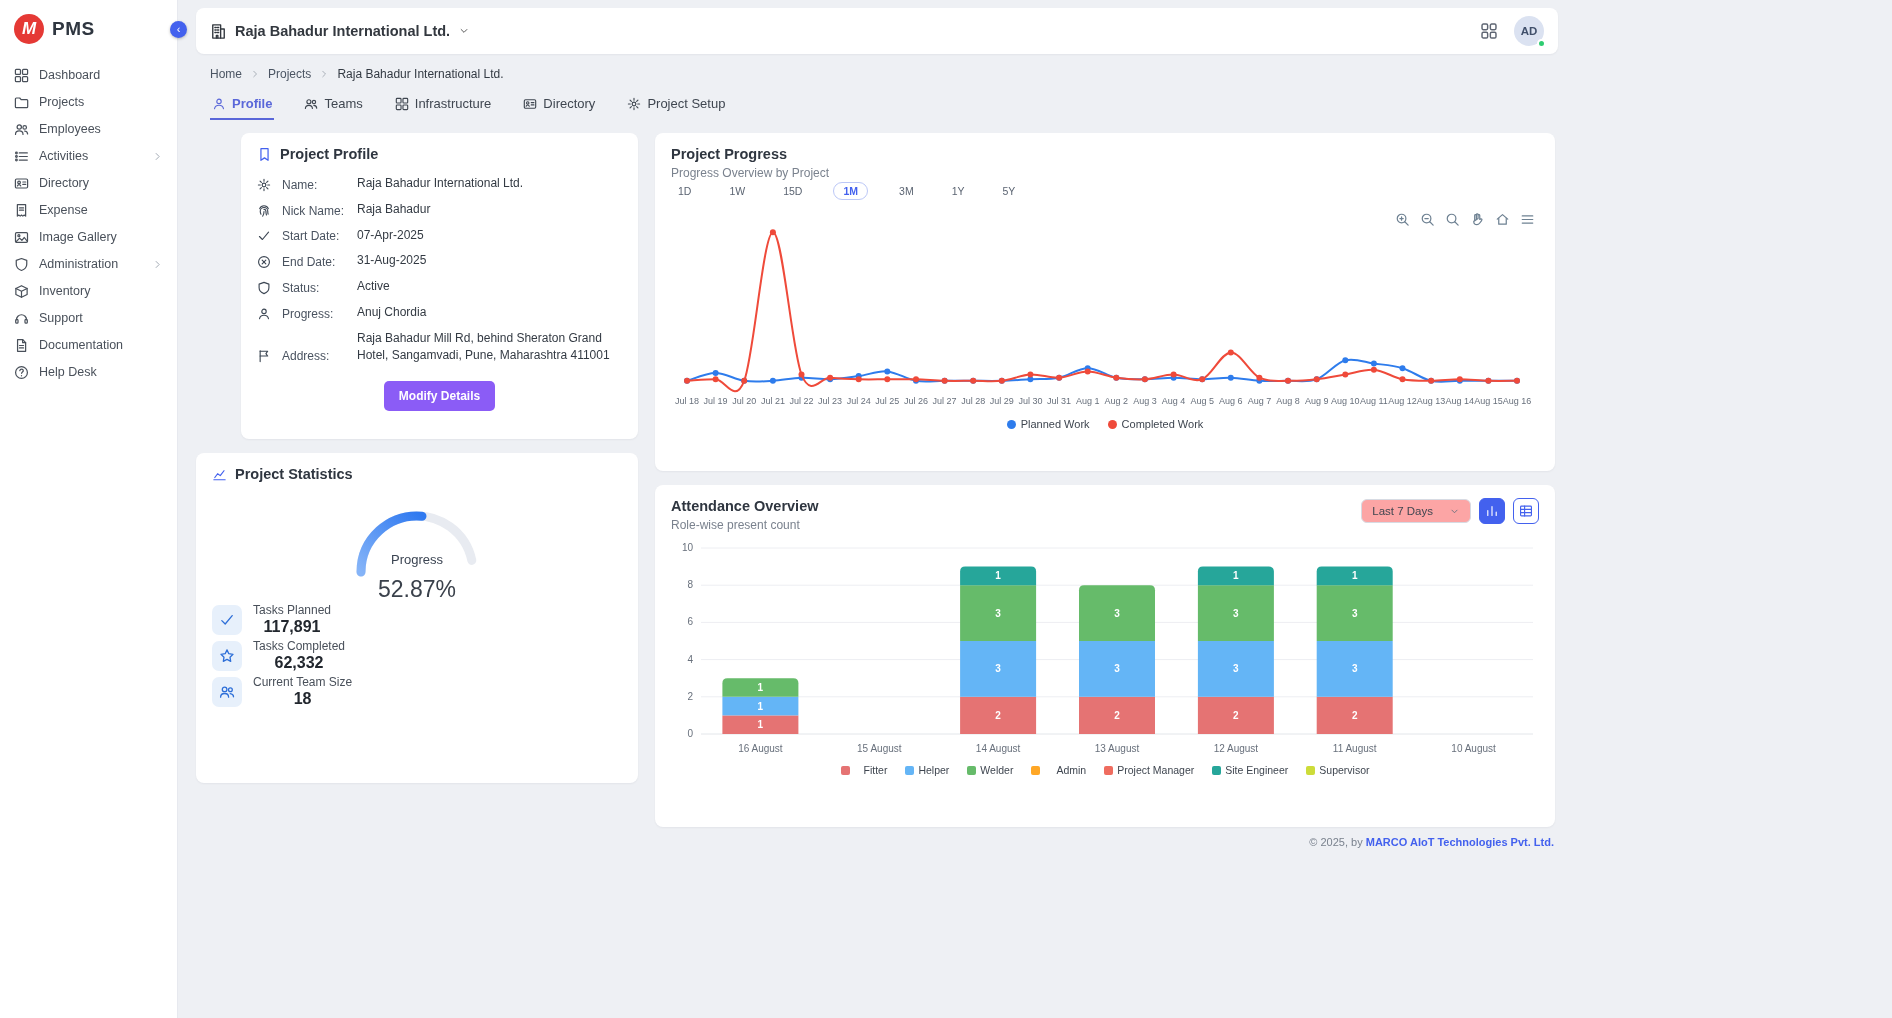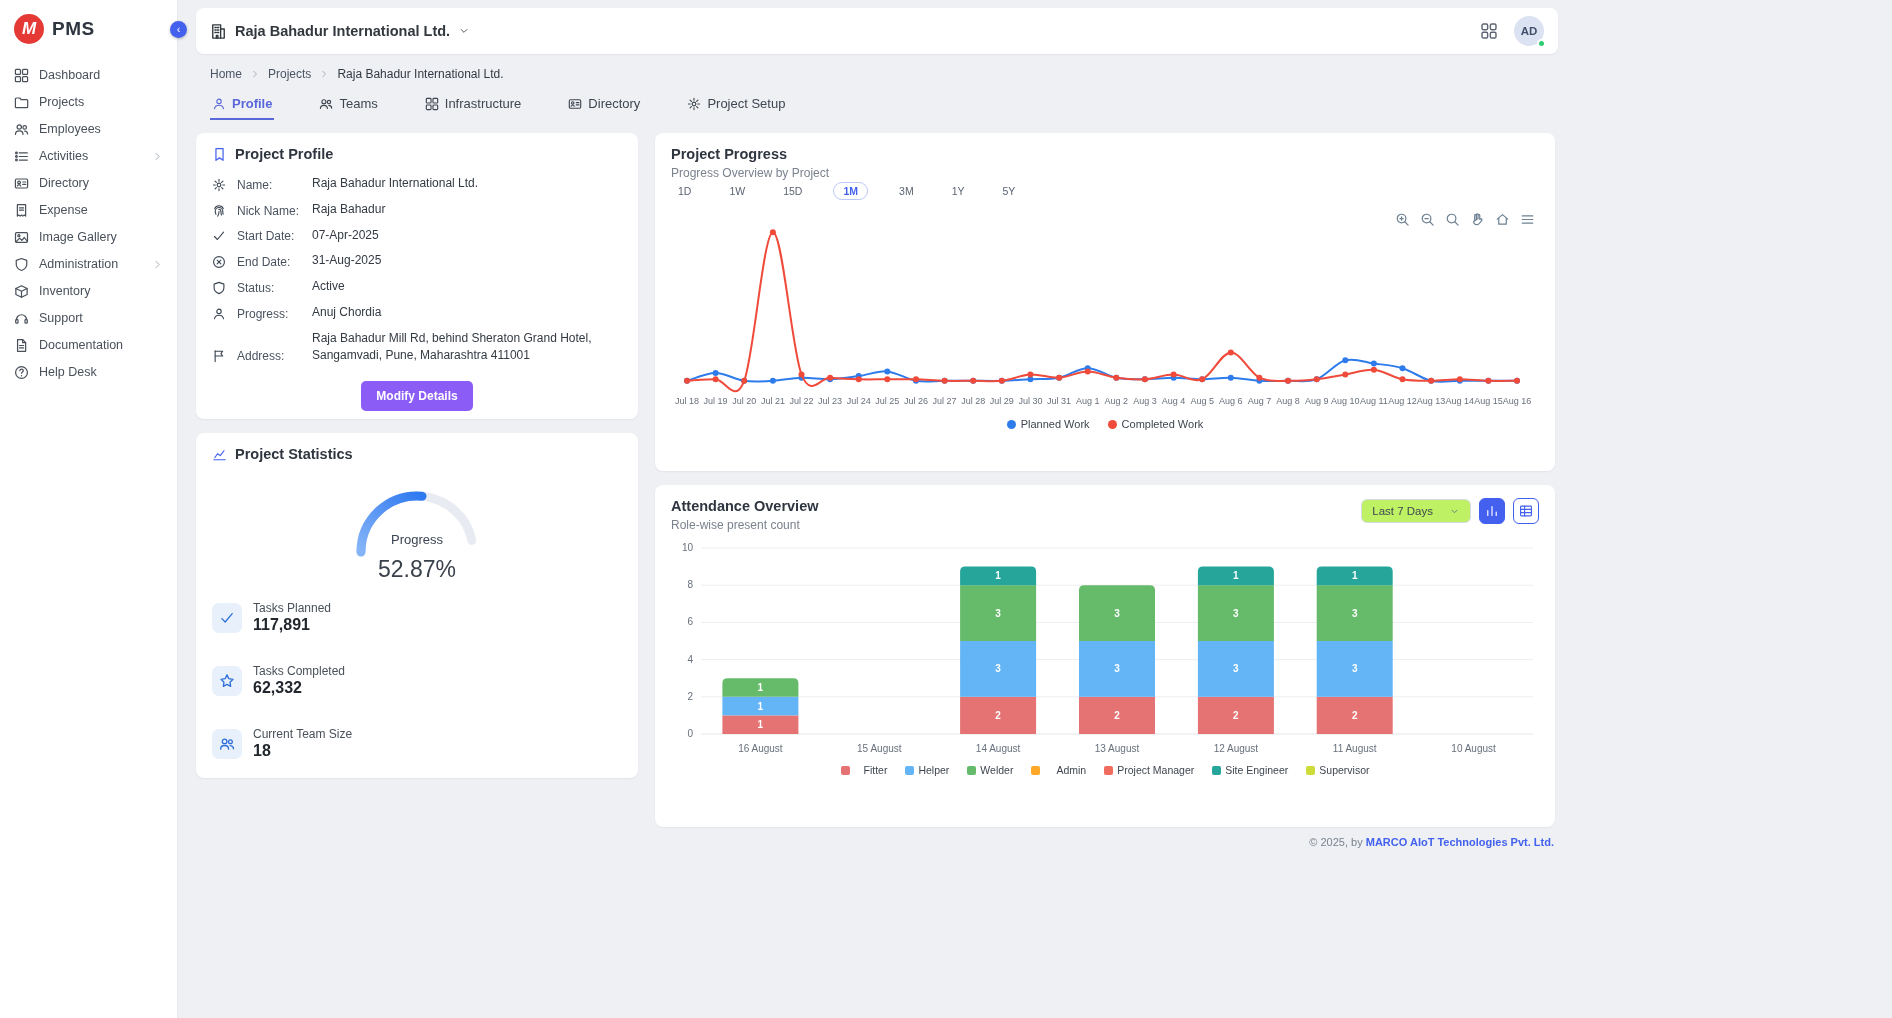--- a/index.html
+++ b/index.html
@@ -38,47 +38,47 @@
   .avatar { width:30px; height:30px; border-radius:50%; background:#dbe2f1; color:#41506b; font-size:11.5px;
     font-weight:700; display:flex; align-items:center; justify-content:center; position:relative; cursor:pointer; }
   .avatar .dot { position:absolute; right:-2px; bottom:-2px; width:9px; height:9px; background:#2ecc71;
     border:2px solid #fff; border-radius:50%; }
 
   .breadcrumb { display:flex; align-items:center; gap:8px; margin:13px 0 0 14px; font-size:12px; color:#4b5563; }
   .bc-item { cursor:pointer; }
   .bc-item.current { color:#333a43; cursor:default; }
   .bc-sep { color:#9aa1ab; }
 
-  .tabs { display:flex; gap:43px; margin:9px 0 0 14px; }
+  .tabs { display:flex; gap:28px; margin:9px 0 0 14px; }
   .tab { display:flex; align-items:center; gap:6px; font-size:13px; color:#3f4650; padding:6px 2px 7px; cursor:pointer; border-bottom:2px solid transparent; }
   .tab.active { color:#5a67d9; font-weight:600; border-bottom-color:#5a67d9; }
 
   .grid { display:grid; grid-template-columns:442px 900px; gap:17px; margin-top:13px; align-items:start; }
   .col { display:flex; flex-direction:column; gap:14px; }
   .card { background:#fff; border-radius:8px; box-shadow:0 1px 2px rgba(16,24,40,.05); }
   .card-head { display:flex; align-items:center; gap:8px; }
   .card-head .hold { color:#4361ee; }
   .card-head h2 { font-size:14.5px; font-weight:600; color:#2f3640; margin:0; }
 
   
-  .profile-card { padding:13px 16px 8px; min-height:250px; }
+  .profile-card { padding:13px 16px 28px; min-height:250px;margin-left:45px; }
   .fields { margin-top:13px; display:flex; flex-direction:column; gap:9px; }
   .field { display:flex; gap:11px; font-size:12px; align-items:flex-end; }
   .field .hold { color:#3d4754; flex-shrink:0; margin-top:1px; }
   .flabel { width:64px; color:#4a5360; flex-shrink:0; }
   .fvalue { color:#333a43; max-width:306px; line-height:1.4; }
   .btn-row { display:flex; justify-content:center; margin-top:18px; }
   .btn-primary { background:#8b5cf6; color:#fff; border:none; border-radius:5px; font-size:12px; font-weight:600;
     padding:8px 15px; cursor:pointer; font-family:inherit; }
 
   
   .stats-card { padding:13px 16px 18px; min-height:330px; }
   .gauge-wrap { display:flex; flex-direction:column; align-items:center; margin-top:10px; }
   .gauge-value { font-size:23px; color:#3a414b; margin-top:-2px; }
-  .stat-list { margin-top:18px; display:flex; flex-direction:column; gap:30px; }
+  .stat-list { display:flex; flex-direction:column; gap:3px;text-align:center; }
   .stat { display:flex; align-items:center; gap:11px; }
   .stat-ic { width:30px; height:30px; border-radius:7px; background:#e7f0fb; color:#2e6fd8;
     display:flex; align-items:center; justify-content:center; flex-shrink:0; }
   .stat-label { font-size:12px; color:#49505a; }
   .stat-value { font-size:16px; font-weight:700; color:#22272e; margin-top:1px; }
 
   
   .progress-card { padding:13px 16px 8px; min-height:338px; }
   .subtitle { font-size:12px; color:#7a828e; margin-top:4px; }
   .range-row { display:flex; align-items:center; gap:24px; margin-top:2px; }
@@ -92,21 +92,21 @@
   .legend { display:flex; justify-content:center; gap:18px; margin-top:0; font-size:11px; color:#3f4650; align-items:center; }
   .lg-item { display:flex; align-items:center; gap:5px; cursor:pointer; }
   .lg-dot { width:9px; height:9px; border-radius:50%; }
   .lg-sq { width:9px; height:9px; border-radius:2px; }
 
   
   .attendance-card { padding:13px 16px 12px; min-height:342px; }
   .att-head { display:flex; align-items:flex-start; }
   .att-right { margin-left:auto; display:flex; gap:8px; align-items:center; }
   .select-box { display:flex; align-items:center; gap:16px; border:1px solid #d7dbe3; border-radius:6px;
-    padding:5px 10px; font-size:11.5px; color:#3f4650; cursor:pointer; background:#bef264; }
+    padding:5px 10px; font-size:11.5px; color:#3f4650; cursor:pointer; background:#fca5a5; }
   .select-box .hold { color:#6a7280; }
   .icon-btn { width:26px; height:26px; border-radius:6px; display:flex; align-items:center; justify-content:center;
     cursor:pointer; border:1px solid #4361ee; background:#fff; color:#4361ee; }
   .icon-btn.active { background:#4361ee; color:#fff; }
   #bar-chart { display:block; margin-top:8px; }
   .bar-legend { margin-top:2px; font-size:10.5px; }
 
   .footer { width:1362px; text-align:right; font-size:11px; color:#7a828e; margin-top:9px; padding-right:4px; }
   .footer .link { color:#4361ee; font-weight:600; cursor:pointer; }
 

